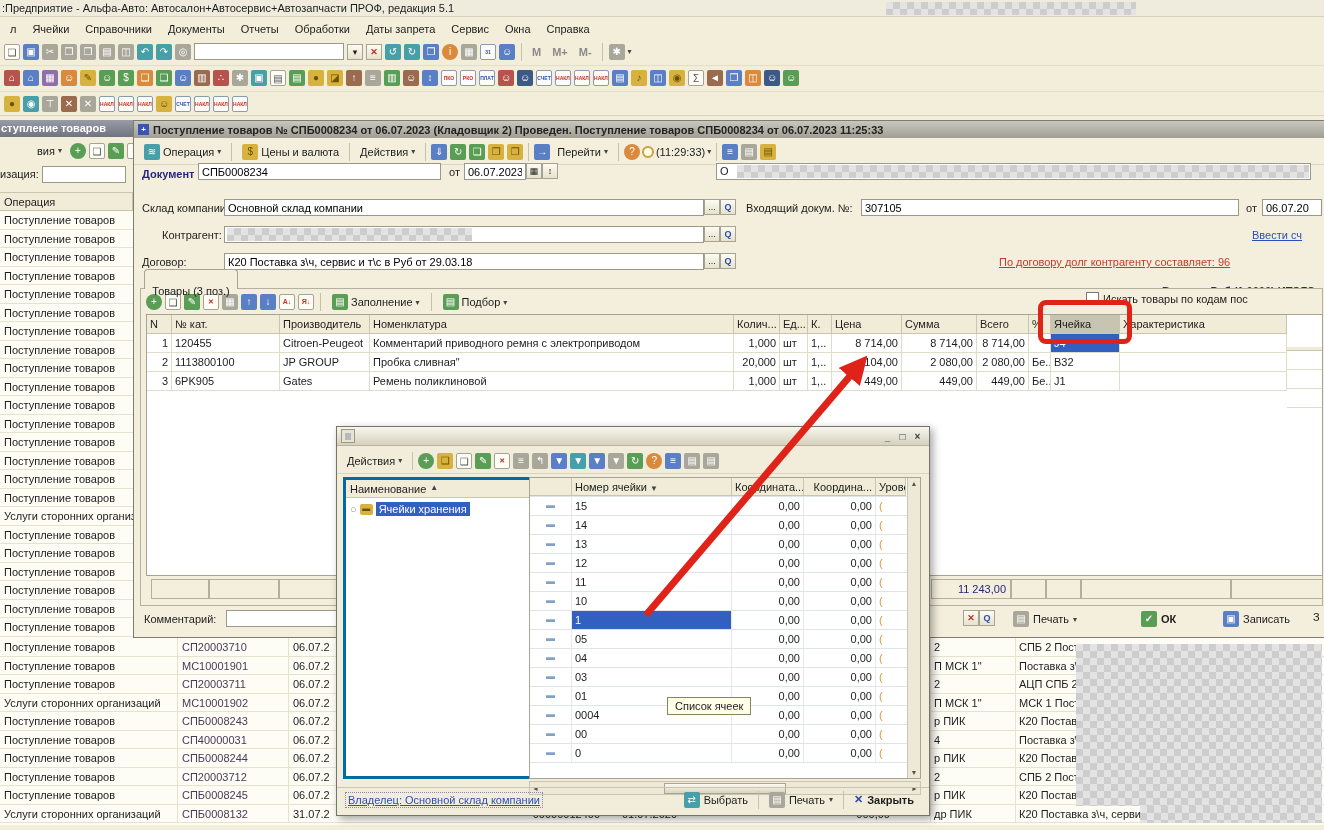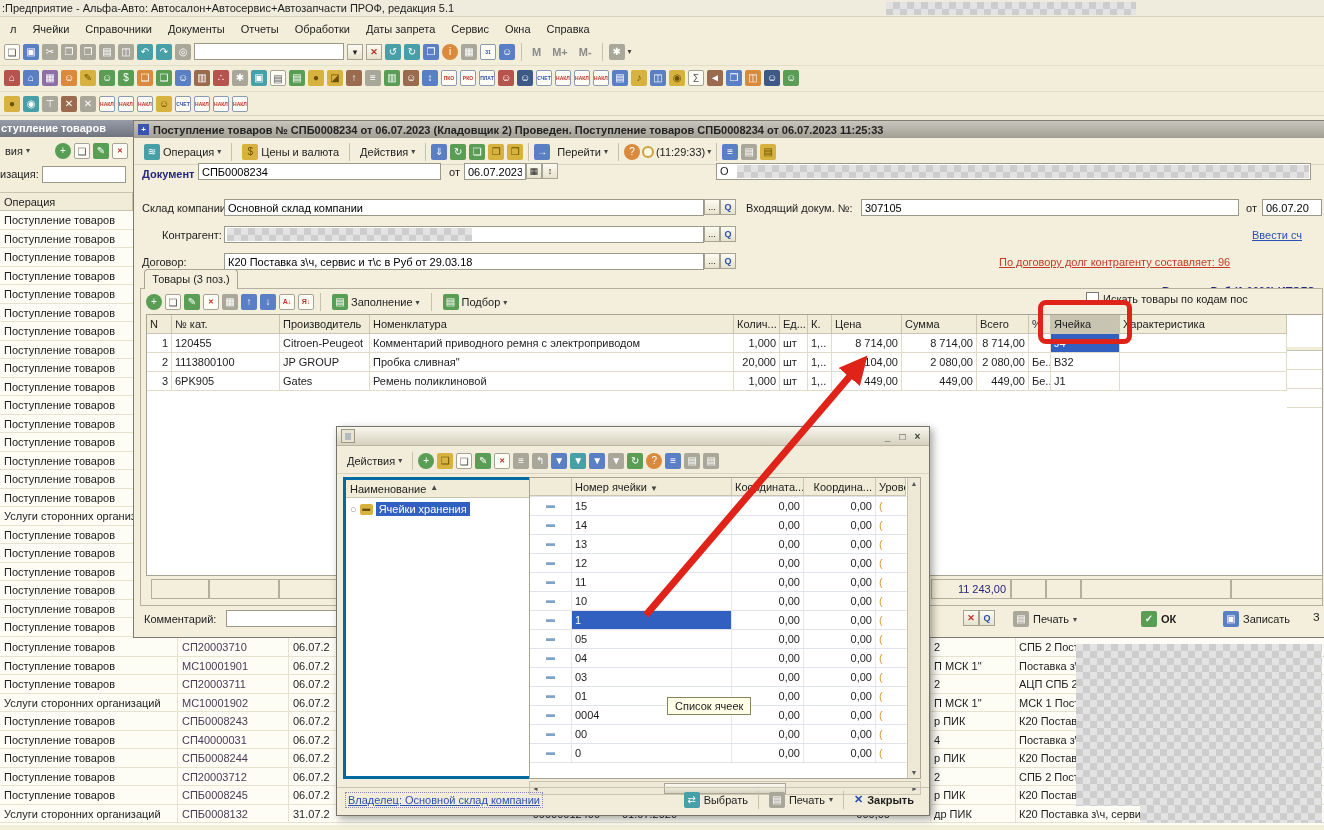--- a/index.html
+++ b/index.html
@@ -37,21 +37,21 @@
   .combo{width:150px;}
   .lnk{color:#2A50B4;text-decoration:underline;}
   .lnkred{color:#C33A28;text-decoration:underline;}
   .lblblue{color:#26267E;font-weight:bold;}
   .cb{width:11px;height:11px;background:#fff;border:1px solid #777;display:inline-block;vertical-align:-2px;margin-right:4px;}
   .clk{width:12px;height:12px;border-radius:50%;border:2px solid #C9A23A;background:#FFFBE8;display:inline-block;box-sizing:border-box;}
   
   .bg-list{position:absolute;left:0;top:120px;width:1324px;height:710px;background:#F2EEDA;z-index:1;}
   .bg-cap{position:absolute;left:0;top:0;width:133px;height:17px;background:linear-gradient(#989CA8,#70747F);
           color:#fff;font-weight:bold;padding:2px 0 0 1px;box-sizing:border-box;white-space:nowrap;overflow:hidden;}
-  .bg-tb{position:absolute;left:0;top:19px;width:133px;height:23px;display:flex;align-items:center;gap:20px;overflow:hidden;}
+  .bg-tb{position:absolute;left:0;top:19px;width:133px;height:23px;display:flex;align-items:center;gap:3px;overflow:hidden;padding-left:32px;}
   .bg-org{position:absolute;left:0;top:44px;width:133px;height:20px;display:flex;align-items:center;gap:3px;overflow:hidden;}
   .bg-org input{width:84px;}
   .bg-colhead{position:absolute;left:0;top:72px;width:133px;height:19px;background:#F0ECD8;border:1px solid #C8C4AE;
               border-left:none;padding:3px 0 0 4px;box-sizing:border-box;}
   .bg-rows{position:absolute;left:0;top:91px;width:133px;height:427px;background:#FDFCF5;border-right:1px solid #C8C4AE;overflow:hidden;}
   .lrow{height:18.5px;line-height:18px;border-bottom:1px solid #E6E2CE;padding-left:4px;white-space:nowrap;overflow:hidden;box-sizing:border-box;}
   .bg-bottom{position:absolute;left:0;top:518px;width:1324px;height:187px;background:#FDFCF5;overflow:hidden;}
   .brow{position:relative;height:18.5px;line-height:18px;border-bottom:1px solid #E6E2CE;box-sizing:border-box;white-space:nowrap;}
   .brow span{position:absolute;top:0;overflow:hidden;white-space:nowrap;}
   .b-op{left:4px;width:170px;}
@@ -67,21 +67,21 @@
           border:1px solid #7E7C6E;border-right:none;box-sizing:border-box;overflow:hidden;z-index:10;}
   .dcap{position:absolute;left:0;top:0;width:100%;height:17px;background:linear-gradient(#C9C6BD,#A19E93);
         display:flex;align-items:center;gap:4px;padding:0 4px;box-sizing:border-box;font-weight:bold;
         white-space:nowrap;overflow:hidden;color:#222;}
   .dcap .wic{width:11px;height:11px;background:#3A55B0;color:#fff;font-size:8px;line-height:11px;text-align:center;flex:0 0 auto;}
   .dtb{position:absolute;left:0;top:18px;width:100%;height:26px;display:flex;align-items:center;gap:2px;
        padding:0 5px;box-sizing:border-box;border-bottom:1px solid #D9D5BF;}
   .drow{position:absolute;height:18px;display:flex;align-items:center;}
   .fld{position:absolute;}
   .tab{position:absolute;left:10px;top:148px;width:94px;height:20px;background:#F3EFDC;border:1px solid #A8A494;
-       border-bottom:none;border-radius:4px 4px 0 0;text-align:center;padding-top:3px;box-sizing:border-box;z-index:2;}
+       border-bottom:none;border-radius:4px 4px 0 0;text-align:center;padding-top:15px;box-sizing:border-box;z-index:2;}
   .tabpage{position:absolute;left:6px;top:167px;width:1183px;height:318px;border:1px solid #B5B1A0;background:#F3EFDC;box-sizing:border-box;}
   .ttb{position:absolute;left:12px;top:171px;height:20px;display:flex;align-items:center;gap:3px;}
   .itbl{position:absolute;left:12px;top:193px;width:1177px;height:262px;background:#fff;border:1px solid #A8A494;box-sizing:border-box;overflow:hidden;}
   .trow{display:flex;height:19px;box-sizing:border-box;}
   .th{background:#F0ECD8;border-right:1px solid #C9C5B0;border-bottom:1px solid #C9C5B0;padding:3px 3px 0;box-sizing:border-box;
       overflow:hidden;white-space:nowrap;flex:0 0 auto;}
   .td{border-right:1px solid #E0DCC8;border-bottom:1px solid #E0DCC8;padding:3px 3px 0;box-sizing:border-box;
       overflow:hidden;white-space:nowrap;flex:0 0 auto;}
   .num{text-align:right;}
   .h-n{width:25px}.h-cat{width:108px}.h-mfr{width:90px}.h-nom{width:364px}.h-qty{width:46px}.h-unit{width:28px}

